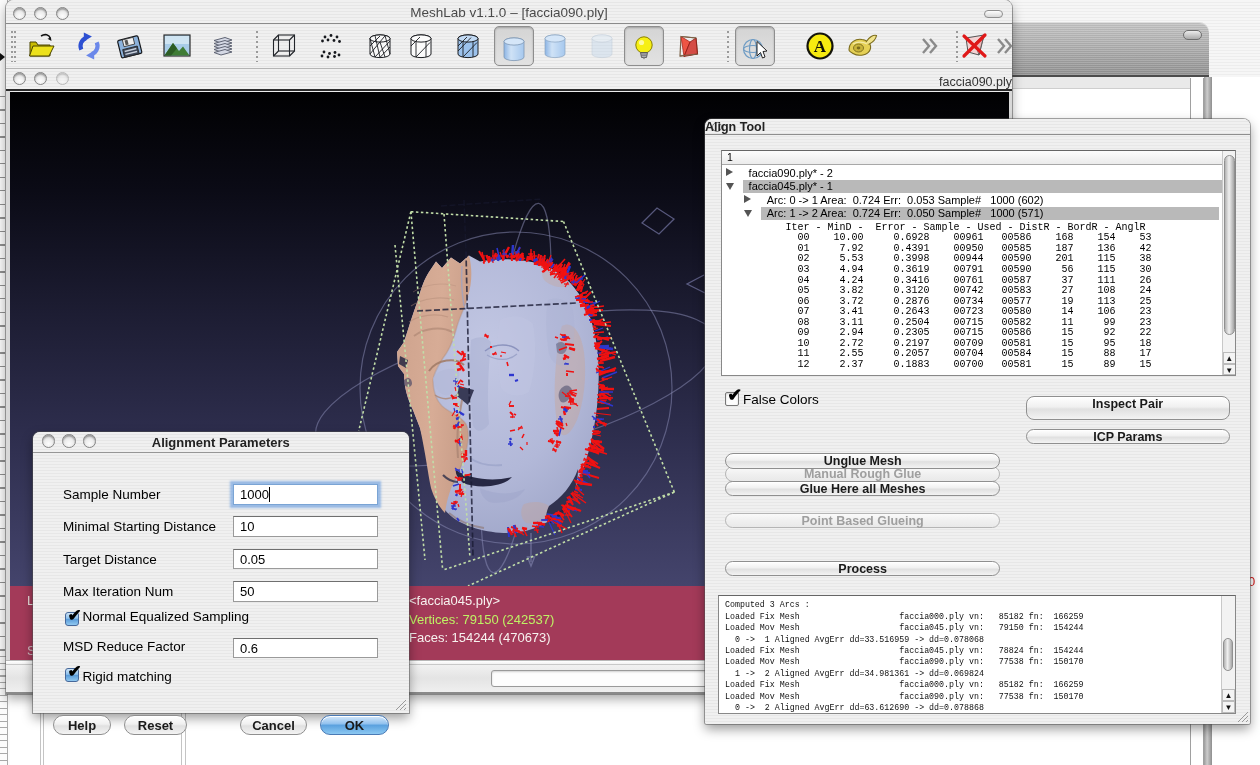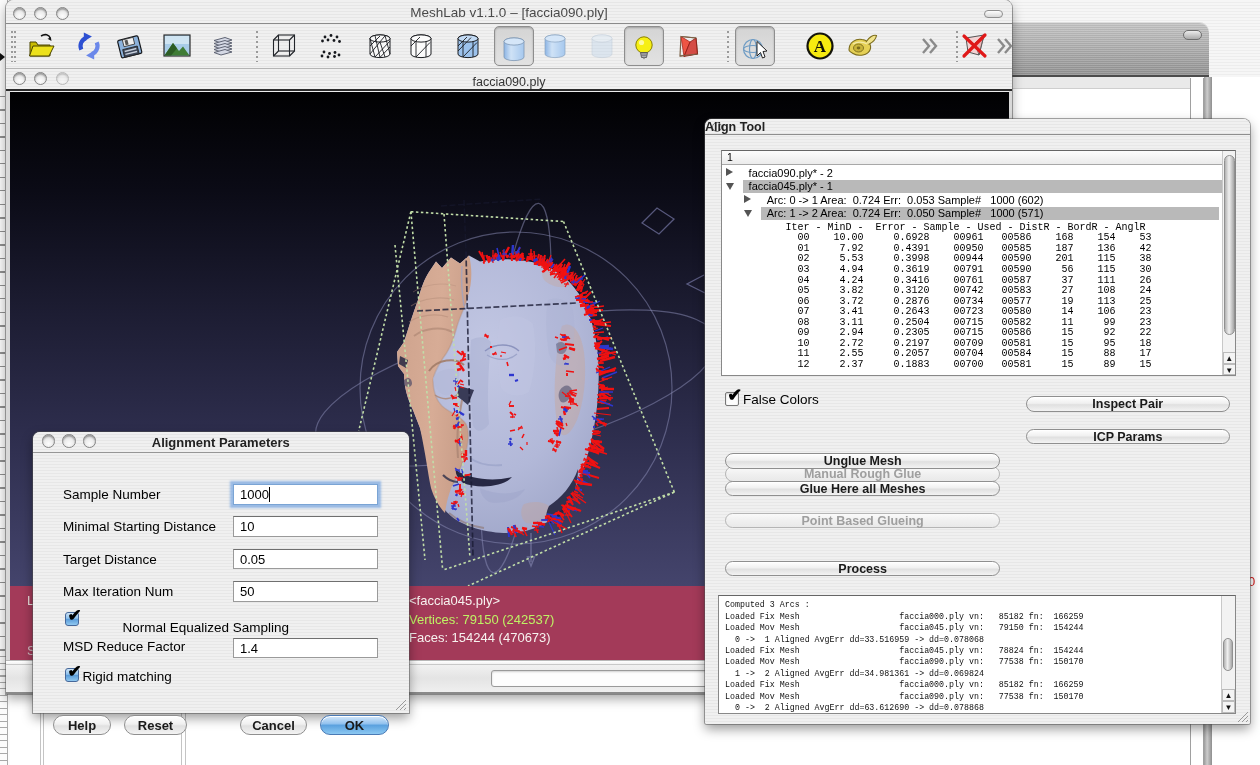--- a/index.html
+++ b/index.html
@@ -243,21 +243,21 @@
         <path d="M11,4 L17,11 L11,18"></path>
  </g>
 </svg>
 
 </div>
 
 <div class="abs pin" style="left:6px;top:69px;width:1006px;height:22px;border-bottom:2px solid #2a2a2a;"></div>
 <div class="tl" style="left:13px;top:72.4px;"></div>
 <div class="tl" style="left:34.4px;top:72.4px;"></div>
 <div class="tl" style="left:55.7px;top:72.4px;opacity:0.5;"></div>
-<div class="abs" style="left:6px;top:75px;width:1006px;text-align:center;font-size:12.5px;color:#333;">faccia090.ply</div>
+<div class="abs" style="left:6px;top:75px;width:1006px;text-align:right;font-size:12.5px;color:#333;">faccia090.ply</div>
 
 <div class="abs" style="left:6px;top:91px;width:4px;height:569px;background:#d8d8d8;"></div>
 <div class="abs" style="left:1009px;top:91px;width:3px;height:569px;background:#d8d8d8;"></div>
 
 <svg id="scene" style="position:absolute;left:10px;top:92px" width="999" height="494" viewBox="0 0 999 494">
     <defs>
 <linearGradient id="bgg" x1="0" y1="0" x2="0" y2="1">
  <stop offset="0" stop-color="#010102"></stop>
  <stop offset="0.20" stop-color="#0b0b16"></stop>
  <stop offset="0.45" stop-color="#1d1d33"></stop>
@@ -1055,29 +1055,29 @@
  <div class="abs pin" style="left:0;top:0;width:376.5px;height:21px;border-radius:7px 7px 0 0;border-bottom:1px solid #979797;"></div>
  <div class="tl" style="left:9px;top:2.5px;width:13.5px;height:13.5px;"></div>
  <div class="tl" style="left:29.5px;top:2.5px;width:13.5px;height:13.5px;"></div>
  <div class="tl" style="left:50px;top:2.5px;width:13.5px;height:13.5px;"></div>
  <div class="abs" style="left:0;top:3px;width:376.5px;text-align:center;font-size:13px;font-weight:bold;color:#222;">Alignment Parameters</div>
 
  <div class="lbl" style="left:30.5px;top:55.5px;">Sample Number</div>
  <div class="lbl" style="left:30.5px;top:87px;">Minimal Starting Distance</div>
  <div class="lbl" style="left:30.5px;top:120px;">Target Distance</div>
  <div class="lbl" style="left:30.5px;top:152.5px;">Max Iteration Num</div>
- <div class="lbl" style="left:50px;top:188px;margin-left:40px;">Normal Equalized Sampling</div>
+ <div class="lbl" style="left:50px;top:177px;">Normal Equalized Sampling</div>
  <div class="lbl" style="left:30.5px;top:207px;">MSD Reduce Factor</div>
  <div class="lbl" style="left:50px;top:237px;">Rigid matching</div>
 
  <div class="field" style="left:200.5px;top:52.5px;border-color:#7aa4d4;box-shadow:0 0 2px 3px rgba(125,170,225,0.75);">1000<span style="border-right:1.3px solid #000;margin-left:0px;"></span></div>
  <div class="field" style="left:200.5px;top:84.8px;">10</div>
  <div class="field" style="left:200.5px;top:117.3px;">0.05</div>
  <div class="field" style="left:200.5px;top:149.8px;">50</div>
- <div class="field" style="left:200.5px;top:206.3px;">1.4</div>
+ <div class="field" style="left:200.5px;top:206.3px;">0.6</div>
 
  <div class="cb" style="left:32px;top:180.3px;">
       <span class="ck">✔</span>
     </div>
  <div class="cb" style="left:32px;top:236.5px;">
       <span class="ck">✔</span>
     </div>
 
  <div class="capsule" style="left:20.5px;top:283px;width:58px;height:20px;border-radius:10px;font-size:13px;padding-top:2px;">Help</div>
  <div class="capsule" style="left:91.5px;top:283px;width:63px;height:20px;border-radius:10px;font-size:13px;padding-top:2px;">Reset</div>
@@ -1147,21 +1147,21 @@
       <span class="ck" style="left:1px;top:-9px;font-size:18px;">✔</span>
     </div>
  <div class="abs" style="left:38px;top:273px;font-size:13.5px;color:#000;">False Colors</div>
 
  <div class="capsule dis" style="left:20.3px;top:302px;width:274.7px;height:15.5px;border-radius:8px;line-height:14px;margin-top:45px;">Manual Rough Glue</div>
  <div class="capsule" style="left:20.3px;top:334px;width:274.7px;height:15.5px;border-radius:8px;line-height:14px;">Unglue Mesh</div>
  <div class="capsule" style="left:20.3px;top:361.2px;width:274.7px;height:15.5px;border-radius:8px;line-height:14px;">Glue Here all Meshes</div>
  <div class="capsule dis" style="left:20.3px;top:393.6px;width:274.7px;height:15.5px;border-radius:8px;line-height:14px;">Point Based Glueing</div>
  <div class="capsule" style="left:20.3px;top:441.2px;width:274.7px;height:15.5px;border-radius:8px;line-height:14px;">Process</div>
 
- <div class="capsule" style="left:320.8px;top:276.8px;width:204px;height:16px;border-radius:8px;line-height:14px;">Inspect Pair</div>
+ <div class="capsule" style="left:320.8px;top:276.8px;width:204px;height:24px;border-radius:8px;line-height:14px;">Inspect Pair</div>
  <div class="capsule" style="left:320.8px;top:309.2px;width:204px;height:15.5px;border-radius:8px;line-height:14px;">ICP Params</div>
 
  <div class="abs" style="left:12.8px;top:475.9px;width:517.8px;height:118.3px;background:#fff;border:1px solid #888;border-top-color:#666;overflow:hidden;">
   <pre class="mono" style="position:absolute;left:6.2px;top:3px;font-size:8.3px;line-height:11.4px;color:#111;">Computed 3 Arcs :
 Loaded Fix Mesh                    faccia000.ply vn:   85182 fn:  166259
 Loaded Mov Mesh                    faccia045.ply vn:   79150 fn:  154244
   0 -&gt;  1 Aligned AvgErr dd=33.516959 -&gt; dd=0.078068
 Loaded Fix Mesh                    faccia045.ply vn:   78824 fn:  154244
 Loaded Mov Mesh                    faccia090.ply vn:   77538 fn:  150170
   1 -&gt;  2 Aligned AvgErr dd=34.981361 -&gt; dd=0.069824

